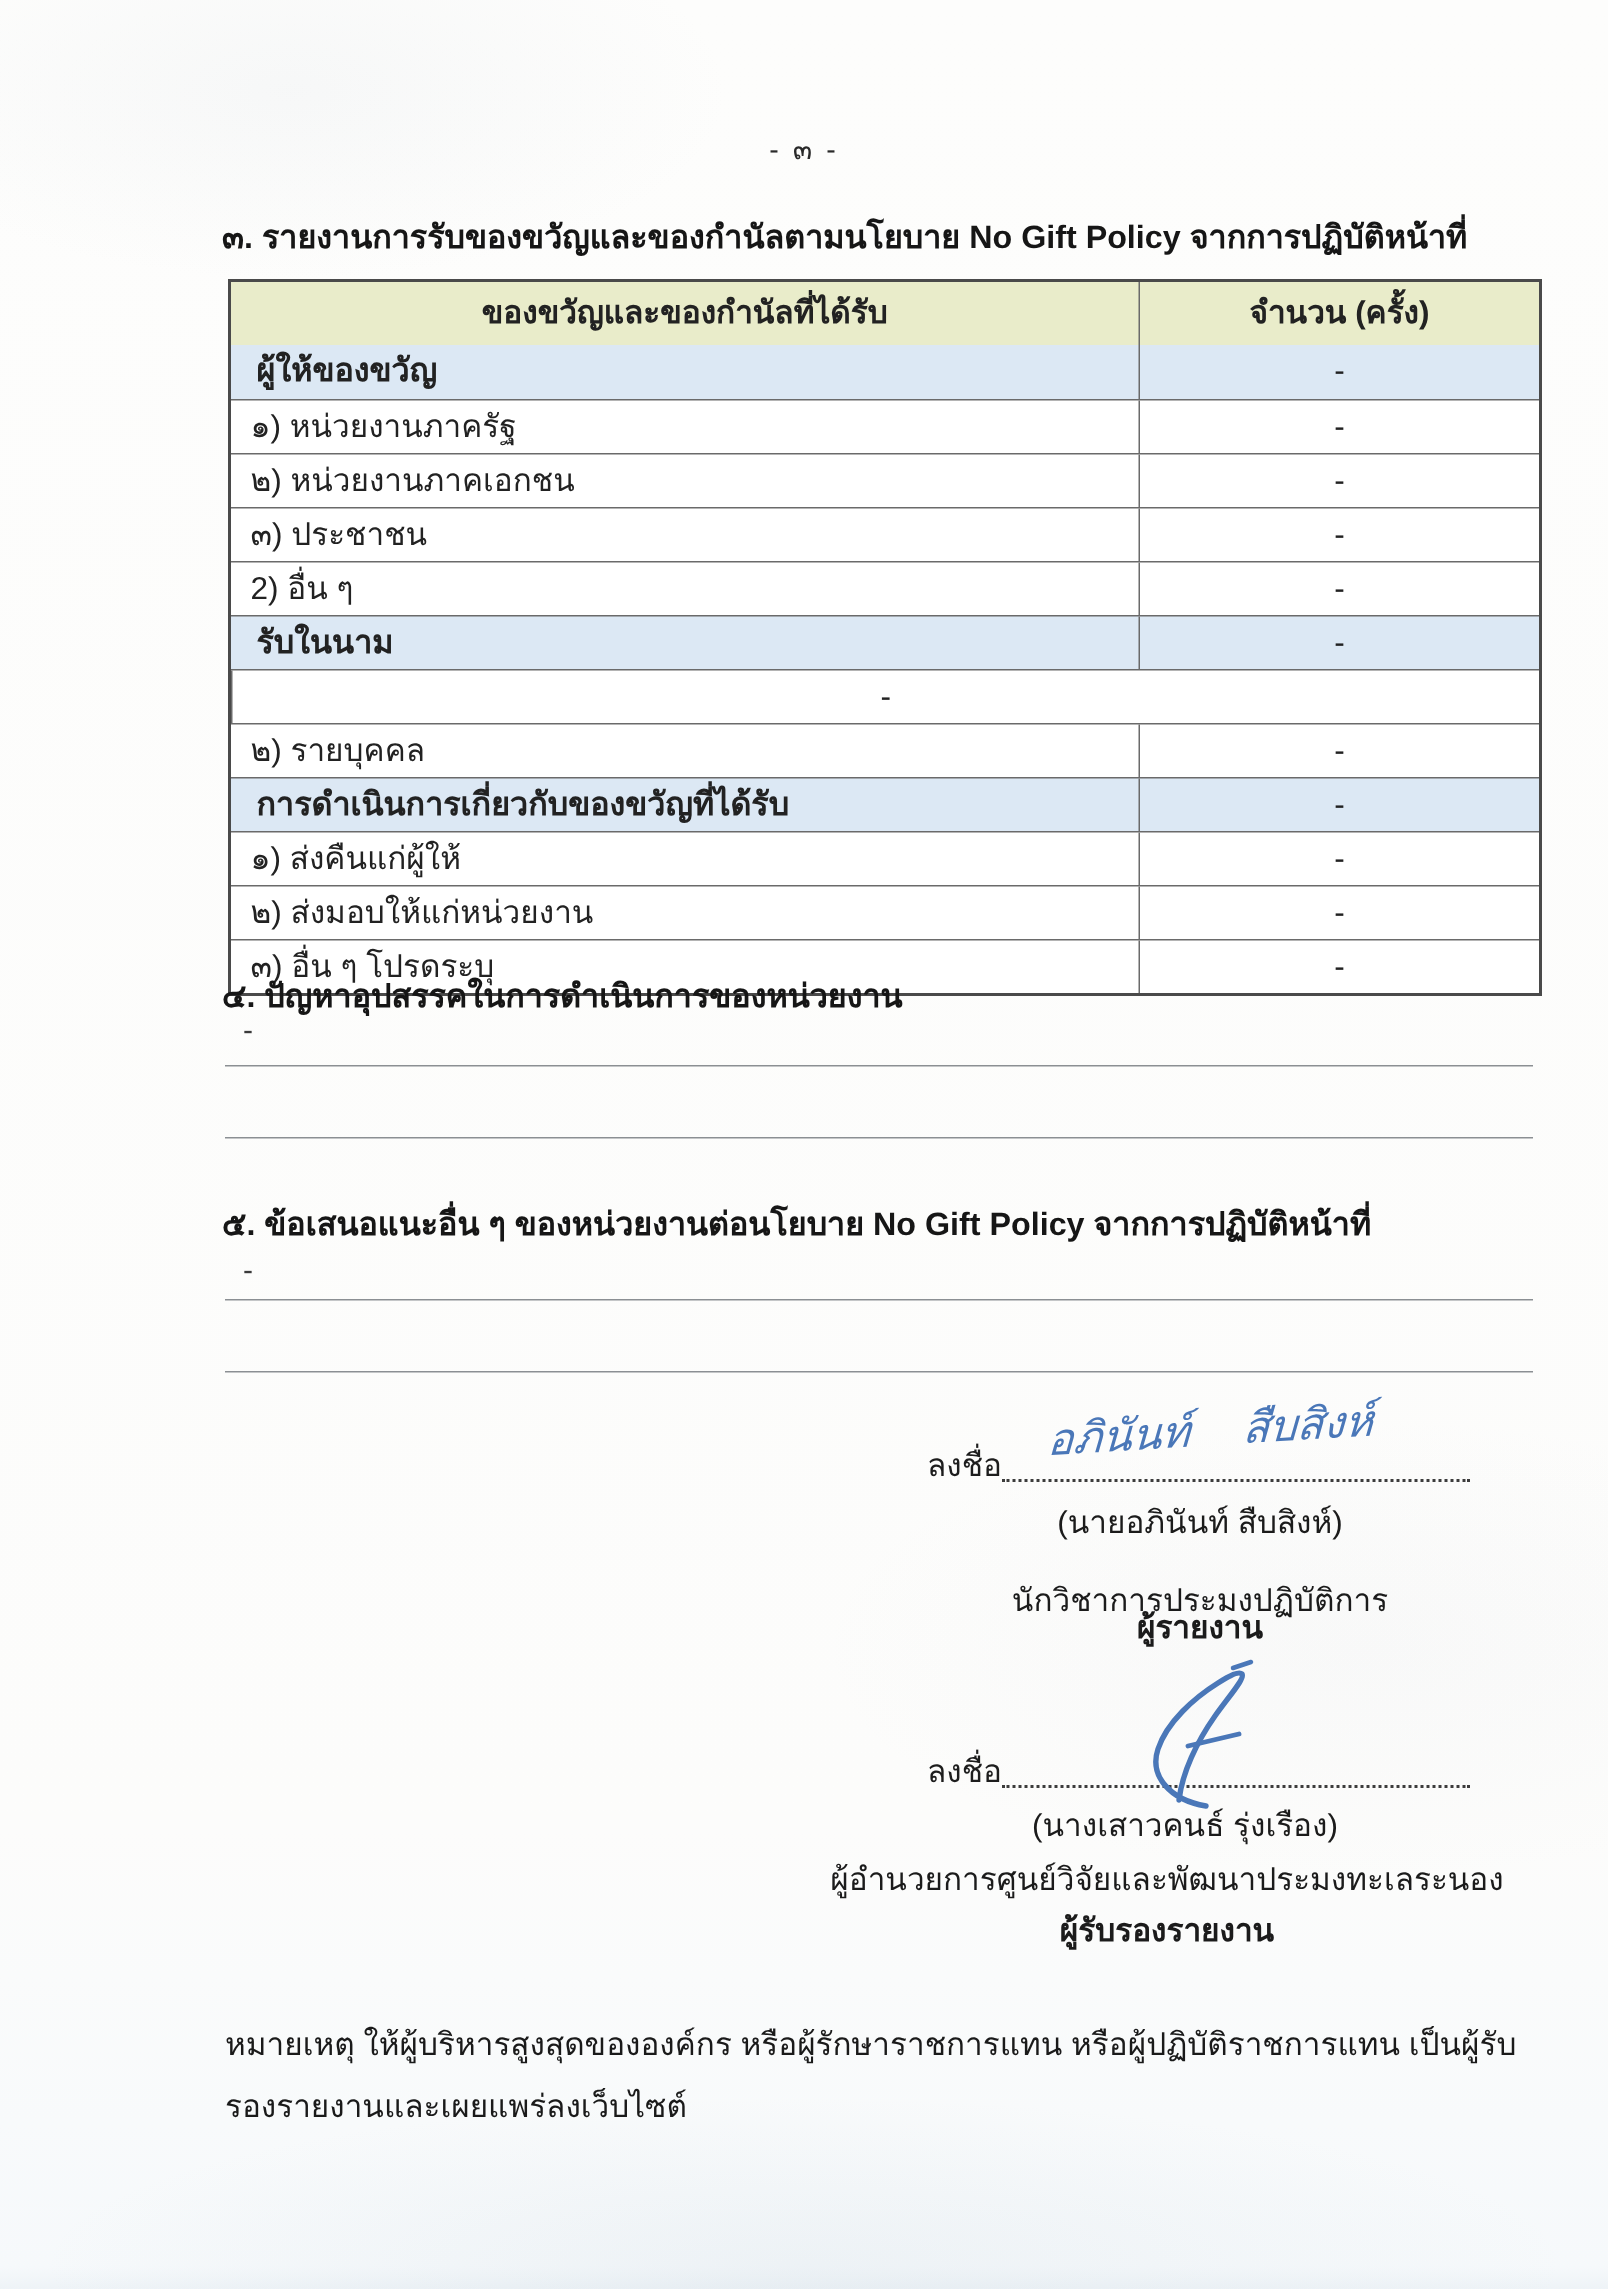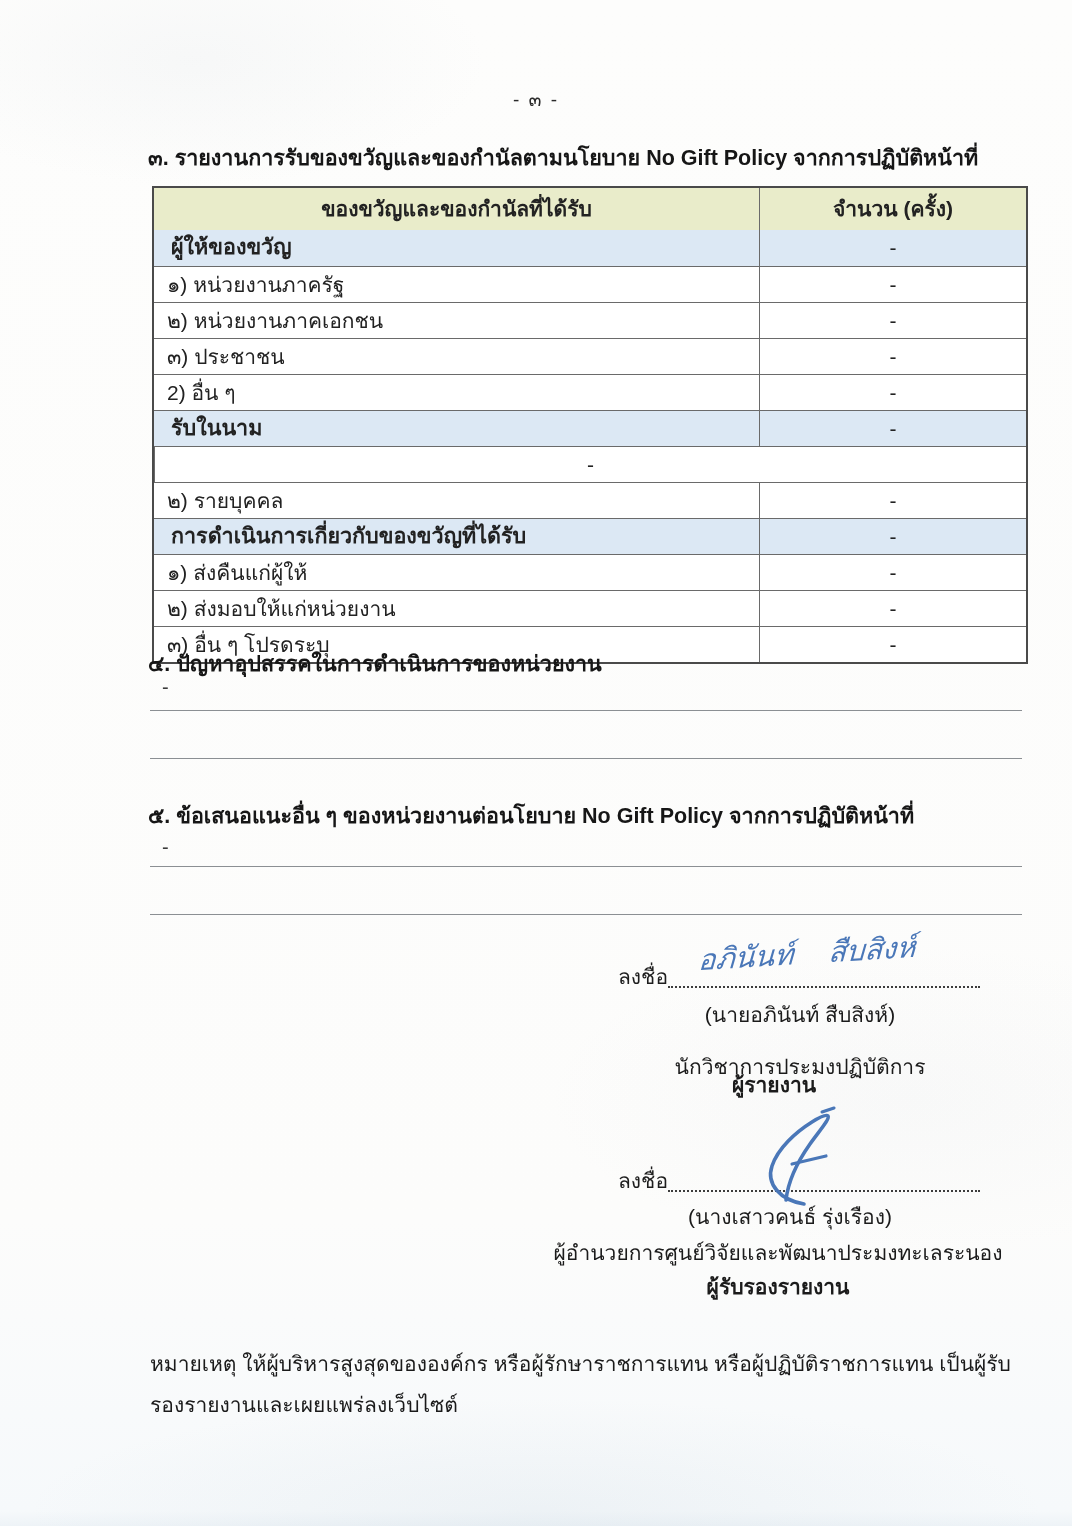--- a/index.html
+++ b/index.html
@@ -91,21 +91,21 @@
     font-family:"DejaVu Serif","Liberation Serif",serif;
     font-style:italic;
     font-size:29px;color:var(--sig-ink);
     transform:rotate(-3.5deg) skewX(-6deg);
     word-spacing:26px;white-space:nowrap;
   }
   .flourish{position:absolute;left:742px;top:1104px;}
   .sig-line{position:absolute;text-align:center;font-size:21px;color:#1b1b1b;white-space:nowrap;}
   #sig1-name{left:600px;top:998px;width:400px;}
   #sig1-position{left:600px;top:1034px;width:400px;margin-top:16px;}
-  #sig1-role{left:574px;top:1068px;width:400px;font-weight:bold;}
+  #sig1-role{left:600px;top:1068px;width:400px;font-weight:bold;}
   #sig2-name{left:580px;top:1200px;width:420px;}
   #sig2-position{left:528px;top:1236px;width:500px;}
   #sig2-role{left:528px;top:1270px;width:500px;font-weight:bold;}
 
   
   .note{
     position:absolute;left:150px;top:1344px;width:880px;
     font-size:21px;line-height:1.95;color:#1a1a1a;
   }
   .note b{font-weight:normal;}

